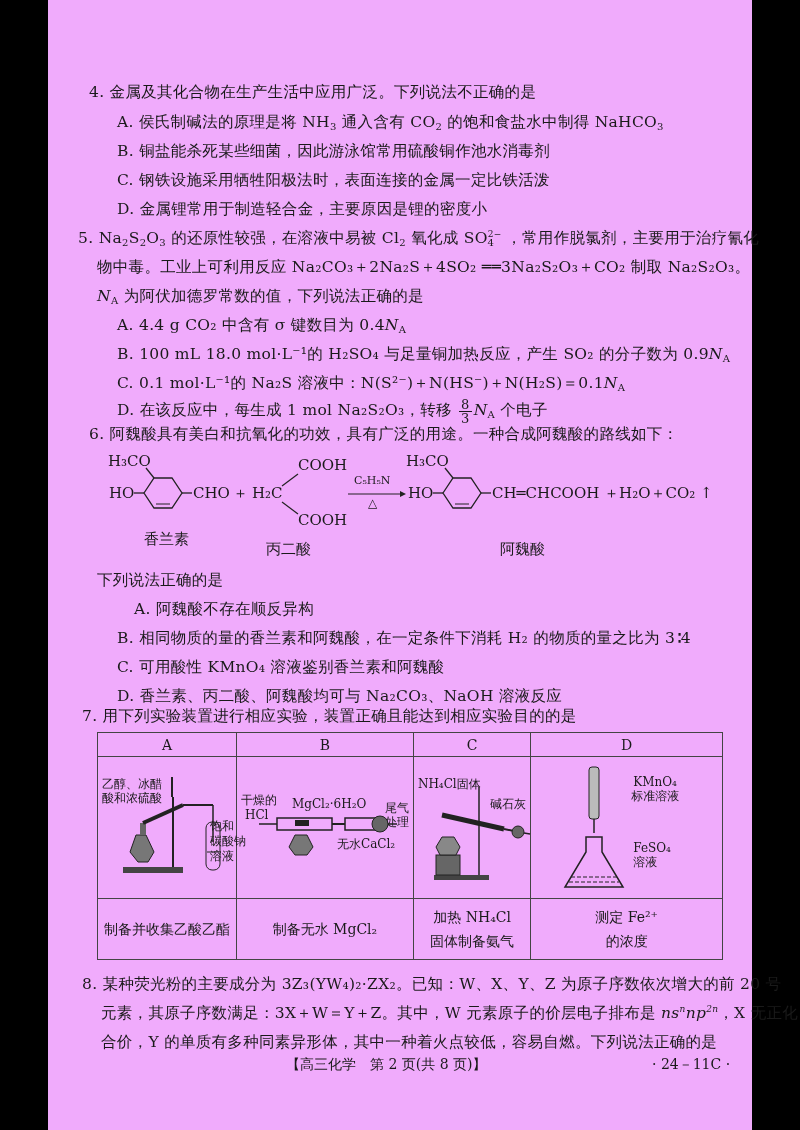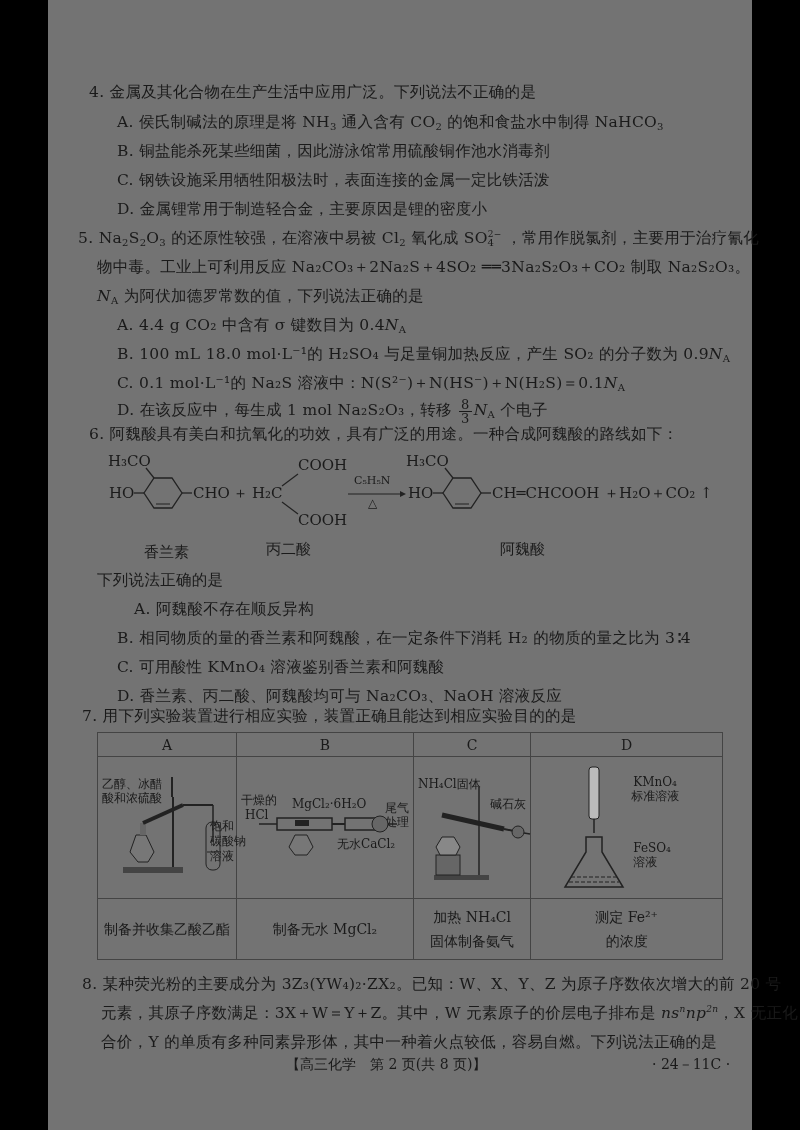--- a/index.html
+++ b/index.html
@@ -1,18 +1,18 @@
 <!DOCTYPE html>
 <html><head>
 <meta charset="utf-8">
 <style>
   html,body{margin:0;padding:0;}
   body{width:800px;height:1130px;background:#000;position:relative;overflow:hidden;
        font-family:"DejaVu Serif","Liberation Serif",serif;color:#1a1a1a;}
-  .page{position:absolute;left:48px;top:0;width:704px;height:1130px;background:#737373;}
+  .page{position:absolute;left:48px;top:0;width:704px;height:1130px;background:#f0abfc;}
   .ln{position:absolute;font-size:15.5px;line-height:20px;white-space:nowrap;letter-spacing:0.3px;}
   sub{font-size:10px;vertical-align:-3px;line-height:0;}
   sup{font-size:9px;vertical-align:6px;line-height:0;}
   .it{font-style:italic;}
   .frac{display:inline-block;vertical-align:middle;text-align:center;font-size:13px;line-height:13px;margin:0 2px;}
   .frac span{display:block;}
   .frac .num{border-bottom:1px solid #1a1a1a;padding:0 2px;}
   
   .chem{position:absolute;font-size:15px;white-space:nowrap;}
   .ring{position:absolute;}
@@ -88,21 +88,21 @@
     <div class="chem" style="left:360px;top:484px;">HO</div>
     <svg class="ring" style="left:385px;top:466px;" width="60" height="48">
       <line x1="0" y1="27" x2="10" y2="27" stroke="#222" stroke-width="1.3"></line>
       <polygon points="10,27 20,12 38,12 48,27 38,42 20,42" fill="none" stroke="#222" stroke-width="1.3"></polygon>
       <line x1="22" y1="38" x2="36" y2="38" stroke="#222" stroke-width="1"></line>
       <line x1="20" y1="12" x2="12" y2="2" stroke="#222" stroke-width="1.3"></line>
       <line x1="48" y1="27" x2="58" y2="27" stroke="#222" stroke-width="1.3"></line>
     </svg>
     <div class="chem" style="left:444px;top:484px;">CH═CHCOOH ＋H₂O＋CO₂ ↑</div>
 
-    <div class="chem" style="left:96px;top:543px;">香兰素</div>
+    <div class="chem" style="left:96px;top:530px;">香兰素</div>
     <div class="chem" style="left:218px;top:540px;">丙二酸</div>
     <div class="chem" style="left:452px;top:540px;">阿魏酸</div>
   </div>
 
   <div class="ln" style="left:49px;top:570px;">下列说法正确的是</div>
   <div class="ln" style="left:86px;top:599px;"><span>A.</span> <span>阿魏酸不存在顺反异构</span></div>
   <div class="ln" style="left:69px;top:628px;"><span>B.</span> <span>相同物质的量的香兰素和阿魏酸，在一定条件下消耗 H₂ 的物质的量之比为 3∶4</span></div>
   <div class="ln" style="left:69px;top:657px;"><span>C.</span> <span>可用酸性 KMnO₄ 溶液鉴别香兰素和阿魏酸</span></div>
   <div class="ln" style="left:69px;top:686px;"><span>D.</span> <span>香兰素、丙二酸、阿魏酸均可与 Na₂CO₃、NaOH 溶液反应</span></div>
 

